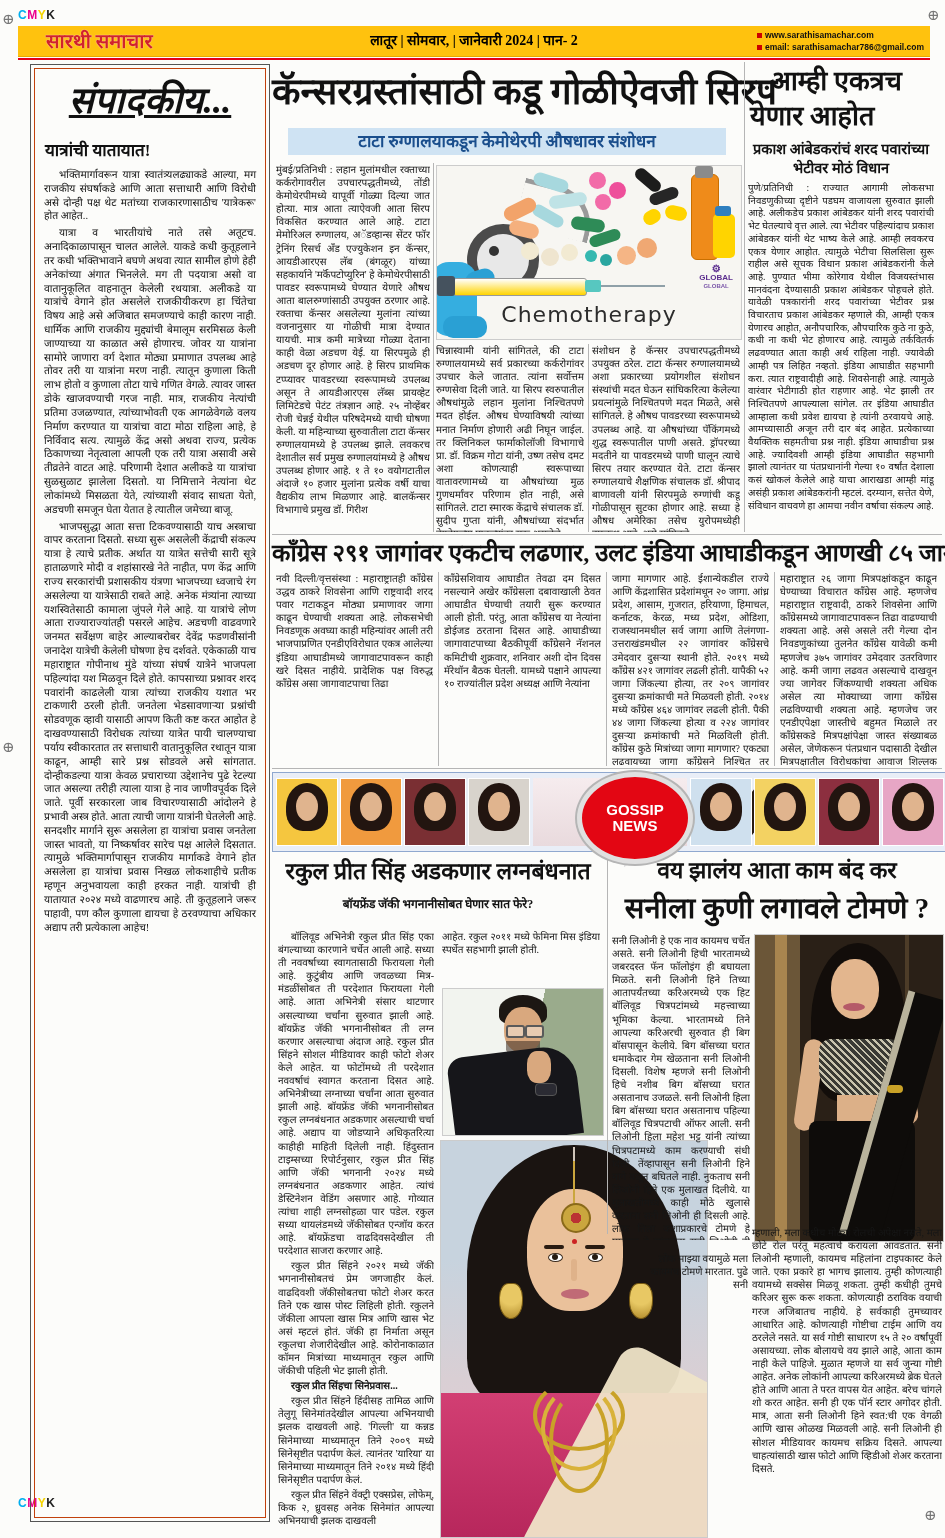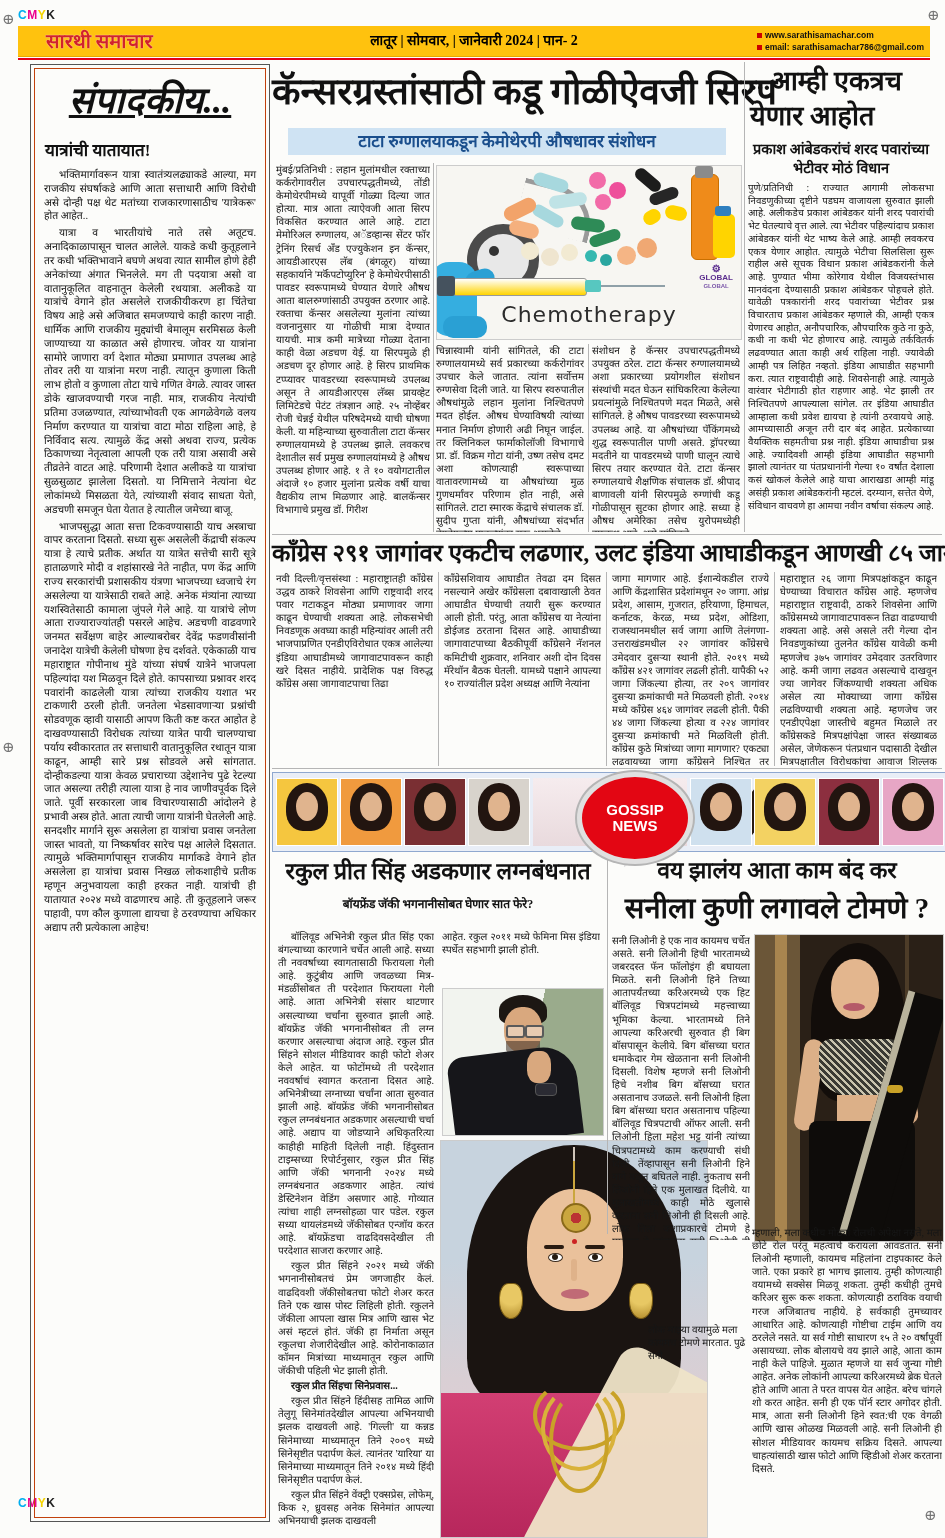--- a/index.html
+++ b/index.html
@@ -287,14 +287,14 @@
   <div class="shape" style="left:88px;top:68px;width:22px;height:8px;background:#b55a68;border-radius:50%"></div>
   <div class="shape" style="left:44px;top:104px;width:20px;height:92px;background:#dcb088;border-radius:10px;transform:rotate(8deg)"></div>
   <div class="shape" style="left:138px;top:110px;width:20px;height:80px;background:#d8ab84;border-radius:10px;transform:rotate(-10deg)"></div>
   <div class="shape" style="left:64px;top:104px;width:82px;height:58px;background:repeating-linear-gradient(45deg,#3a3a34 0 3px,#c9c4ae 3px 5px);border-radius:12px 12px 45% 45%"></div>
   <div class="shape" style="left:82px;top:160px;width:48px;height:28px;background:#dcb088"></div>
   <div class="shape" style="left:54px;top:186px;width:106px;height:120px;background:#0e0c0a;border-radius:8px"></div>
   <div class="shape" style="left:118px;top:56px;width:34px;height:252px;background:#0e0c0a;border-left:7px solid #b9b39c;transform:rotate(16deg)"></div>
   <div class="shape" style="left:132px;top:150px;width:16px;height:8px;background:#c9a227;border-radius:4px"></div>
 </div>
 
-<div class="abs txt" style="left:648px;top:1323px;width:100px;height:150px;text-align:left">लोक माझ्या वयामुळे मला कायमच टोमणे मारतात. पुढे सनी</div>
+<div class="abs txt" style="left:648px;top:1252px;width:100px;height:150px;text-align:right">लोक माझ्या वयामुळे मला कायमच टोमणे मारतात. पुढे सनी</div>
 <div class="abs txt" style="left:752px;top:1226px;width:190px;height:300px">म्हणाली, मला कधीच मोठ्या रोलची अपेक्षा नसते, मला छोटे रोल परंतू महत्वाचे करायला आवडतात. सनी लिओनी म्हणाली, कायमच महिलांना टाइपकास्ट केले जाते. एका प्रकारे हा भागच झालाय. तुम्ही कोणत्याही वयामध्ये सक्सेस मिळवू शकता. तुम्ही कधीही तुमचे करिअर सुरू करू शकता. कोणत्याही ठराविक वयाची गरज अजिबातच नाहीये. हे सर्वकाही तुमच्यावर आधारित आहे. कोणत्याही गोष्टीचा टाईम आणि वय ठरलेले नसते. या सर्व गोष्टी साधारण १५ ते २० वर्षांपूर्वी असायच्या. लोक बोलायचे वय झाले आहे, आता काम नाही केले पाहिजे. मुळात म्हणजे या सर्व जुन्या गोष्टी आहेत. अनेक लोकांनी आपल्या करिअरमध्ये ब्रेक घेतले होते आणि आता ते परत वापस येत आहेत. बरेच चांगले शो करत आहेत. सनी ही एक पॉर्न स्टार अगोदर होती. मात्र, आता सनी लिओनी हिने स्वत:ची एक वेगळी आणि खास ओळख मिळवली आहे. सनी लिओनी ही सोशल मीडियावर कायमच सक्रिय दिसते. आपल्या चाहत्यांसाठी खास फोटो आणि व्हिडीओ शेअर करताना दिसते.</div>
 
 </body></html>

